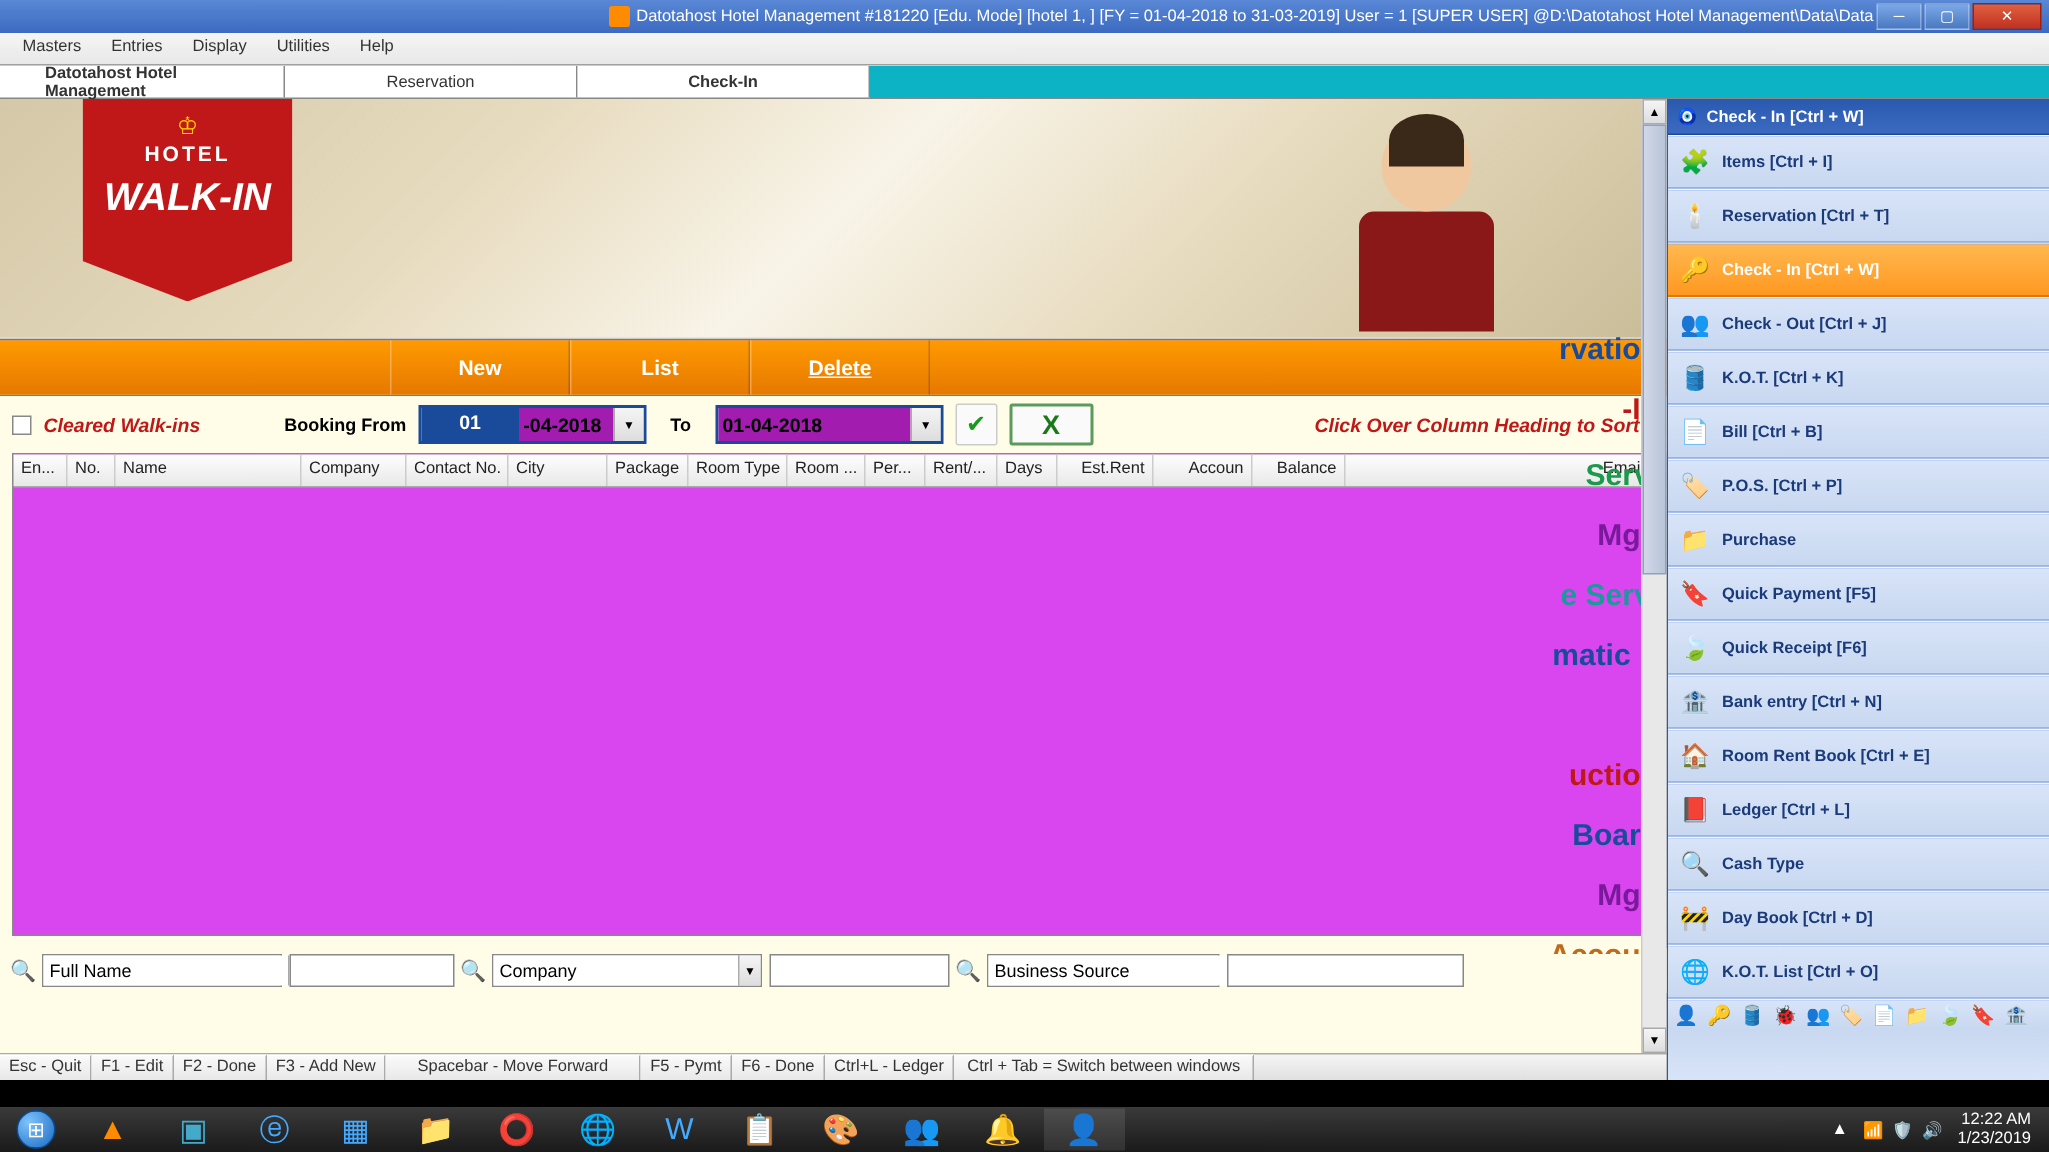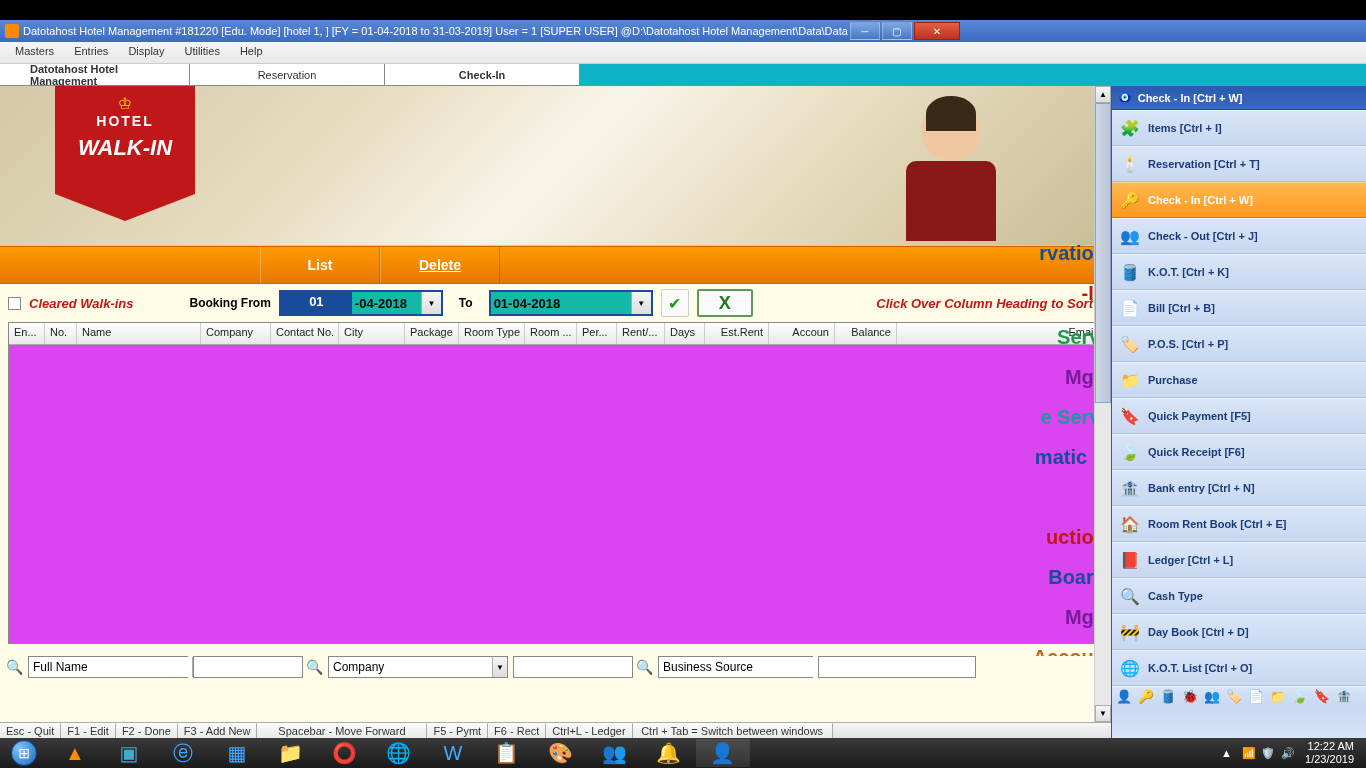--- a/index.html
+++ b/index.html
@@ -1,19 +1,19 @@
 <!DOCTYPE html>
 <html><head>
 <meta charset="utf-8">
 <style>
 * { margin:0; padding:0; box-sizing:border-box; font-family:Tahoma,Arial,sans-serif; font-size:11px; }
 body { width:1366px; height:768px; overflow:hidden; background:#000; position:relative; }
 
 
-.titlebar { height:22px; background:linear-gradient(#5a88d6,#3b6ac0); color:#fff; display:flex; align-items:center; padding:0 5px; justify-content:flex-start;margin-top:20px; }
+.titlebar { height:22px; background:linear-gradient(#5a88d6,#3b6ac0); color:#fff; display:flex; align-items:center; padding:0 5px; justify-content:flex-end; }
 .titlebar-left { display:flex; align-items:center; gap:4px; }
 .titlebar-icon { width:14px; height:14px; background:#ff8c00; border-radius:2px; }
 .win-buttons { display:flex; }
 .win-btn { width:30px; height:18px; border:1px solid rgba(255,255,255,.3); background:linear-gradient(#7aa8e6,#4a78c0); color:#fff; display:flex; align-items:center; justify-content:center; margin-left:2px; font-size:10px; cursor:pointer; }
 .win-btn.close { background:linear-gradient(#e06040,#c03020); border-color:#a02010; width:46px; }
 
 .menubar { height:22px; background:linear-gradient(#f5f5f5,#e8e8e8); border-bottom:1px solid #ccc; display:flex; padding:0 5px; }
 .menu-item { padding:3px 10px; cursor:pointer; color:#333; }
 
 .tabbar { height:22px; background:#0bb3c4; display:flex; border-bottom:1px solid #888; }
@@ -21,41 +21,41 @@
 .tab.app-tab { font-weight:bold; }
 .tab.active { background:#fff; font-weight:bold; }
 
 .content-area { display:flex; height:654px; }
 .main-panel { width:1111px; background:#fffde7; position:relative; }
 .banner { height:160px; background:linear-gradient(90deg,#e8dcc0,#f5f0e0,#e8dcc0); position:relative; overflow:hidden; border-bottom:1px solid #ccc; }
 .banner-bg { position:absolute; inset:0; background:linear-gradient(135deg,#d4c8a8 0%,#e8dcc0 30%,#f8f4e8 50%,#e8dcc0 70%,#c8bc98 100%); }
 .banner-badge { position:absolute; left:55px; top:0; width:140px; height:135px; background:#c01818; color:#fff; display:flex; flex-direction:column; align-items:center; padding-top:8px; clip-path:polygon(0 0,100% 0,100% 80%,50% 100%,0 80%); }
 .banner-badge .hotel-label { font-size:14px; font-weight:bold; letter-spacing:2px; }
 .banner-badge .crown { font-size:16px; color:#ffd700; }
-.banner-badge .walkin-label { font-size:22px; font-weight:bold; margin-top:6px; font-style:italic; }
+.banner-badge .walkin-label { font-size:26px; font-weight:bold; margin-top:6px; font-style:italic; }
 .banner-person { position:absolute; right:110px; top:5px; width:100px; height:155px; }
 .banner-person .head { width:60px; height:60px; background:#f0c8a0; border-radius:50%; margin:10px auto 0; position:relative; }
 .banner-person .hair { position:absolute; top:-5px; left:5px; width:50px; height:35px; background:#3a2818; border-radius:50% 50% 0 0; }
 .banner-person .body { width:90px; height:80px; background:#8b1818; margin:0 auto; border-radius:10px 10px 0 0; }
 
 .action-bar { height:38px; background:linear-gradient(#ff9a00,#e67800); display:flex; border-top:1px solid #cc6600; border-bottom:1px solid #cc6600; }
 .action-spacer { width:260px; }
 .action-btn { width:120px; border-left:1px solid rgba(255,255,255,.3); border-right:1px solid rgba(0,0,0,.2); color:#fff; font-weight:bold; font-size:14px; display:flex; align-items:center; justify-content:center; cursor:pointer; }
 .action-btn.delete { text-decoration:underline; color:#fff; }
 
 .filter-bar { height:38px; background:#fffde7; display:flex; align-items:center; padding:0 8px; gap:8px; }
 .checkbox { width:13px; height:13px; border:1px solid #888; background:#fff; cursor:pointer; }
 .cleared-label { color:#c01818; font-style:italic; font-weight:bold; font-size:13px; }
 .booking-from-label { font-weight:bold; font-size:12px; margin-left:48px; }
 .to-label { font-weight:bold; font-size:12px; }
 .date-picker { display:flex; border:2px solid #1a4a9a; height:26px; }
-.date-picker.wide { width:164px;justify-content:flex-end; }
+.date-picker.wide { width:152px;justify-content:flex-end; }
 .date-input { border:none; padding:2px 4px; font-weight:bold; font-size:13px; flex:1; }
 .date-input.sel { background:#1a4a9a; color:#fff; width:22px; text-align:center; }
-.date-rest { font-weight:bold; font-size:13px; display:flex; align-items:center; padding:0 3px; background:#14b8a6; flex:1; }
+.date-rest { font-weight:bold; font-size:13px; display:flex; align-items:center; padding:0 3px; background:#a21caf; flex:1; }
 .date-btn { width:20px; background:linear-gradient(#f5f5f5,#ddd); border-left:1px solid #aaa; display:flex; align-items:center; justify-content:center; cursor:pointer; font-size:8px; }
 .icon-btn { width:28px; height:28px; border:1px solid #ccc; background:#fafafa; display:flex; align-items:center; justify-content:center; cursor:pointer; font-size:16px; border-radius:2px; }
 .icon-btn.excel { border:2px solid #5a9a5a; width:56px; height:28px; }
 .sort-hint { color:#c01818; font-style:italic; font-weight:bold; font-size:13px; margin-left:auto; margin-right:10px; }
 
 .grid { margin:0 8px; background:#d946ef; height:322px; border:1px solid #888; }
 .grid-header { height:22px; background:linear-gradient(#fefefe,#e8e8e8); display:flex; border-bottom:1px solid #aaa; color:#222; }
 .gh { border-right:1px solid #ccc; padding:3px 5px; overflow:hidden; white-space:nowrap; font-size:11px; }
 
 .search-bar { height:30px; background:#fffde7; display:flex; align-items:center; padding:0 8px; gap:5px; margin-top:8px; }
@@ -138,20 +138,21 @@
       <div class="banner-person">
         <div class="head">
               <div class="hair"></div>
             </div>
         <div class="body"></div>
       </div>
     </div>
 
     <div class="action-bar">
       <div class="action-spacer"></div>
+      <div class="action-btn">New</div>
       <div class="action-btn">List</div>
       <div class="action-btn delete">Delete</div>
     </div>
 
     <div class="filter-bar">
       <div class="checkbox"></div>
       <span class="cleared-label">Cleared Walk-ins</span>
       <span class="booking-from-label">Booking From</span>
       <div class="date-picker wide">
         <span class="date-input sel">01</span>
@@ -212,21 +213,21 @@
 
     <div style="flex:1"></div>
 
     <div class="quick-btn-bar">
       <div class="quick-btn">Esc - Quit</div>
       <div class="quick-btn">F1 - Edit</div>
       <div class="quick-btn">F2 - Done</div>
       <div class="quick-btn">F3 - Add New</div>
       <div class="quick-btn" style="width:170px;text-align:center">Spacebar - Move Forward</div>
       <div class="quick-btn">F5 - Pymt</div>
-      <div class="quick-btn">F6 - Rect</div>
+      <div class="quick-btn">F6 - Done</div>
       <div class="quick-btn">Ctrl+L - Ledger</div>
       <div class="quick-btn" style="width:200px;text-align:center">Ctrl + Tab = Switch between windows</div>
     </div>
 
     </div>
 
     <div class="ghost-features" id="ghost-host">
         <div class="gf" style="top: 156px; color: rgb(26, 74, 154); font-size: 20px;">rvation</div>
         <div class="gf" style="top: 196px; color: rgb(192, 24, 24); font-size: 20px;">-In</div>
         <div class="gf" style="top: 240px; color: rgb(26, 154, 74); font-size: 20px;"> Servi</div>

